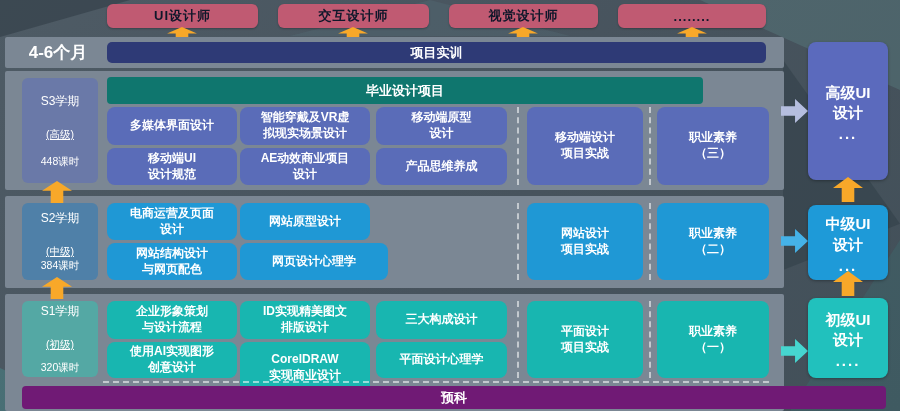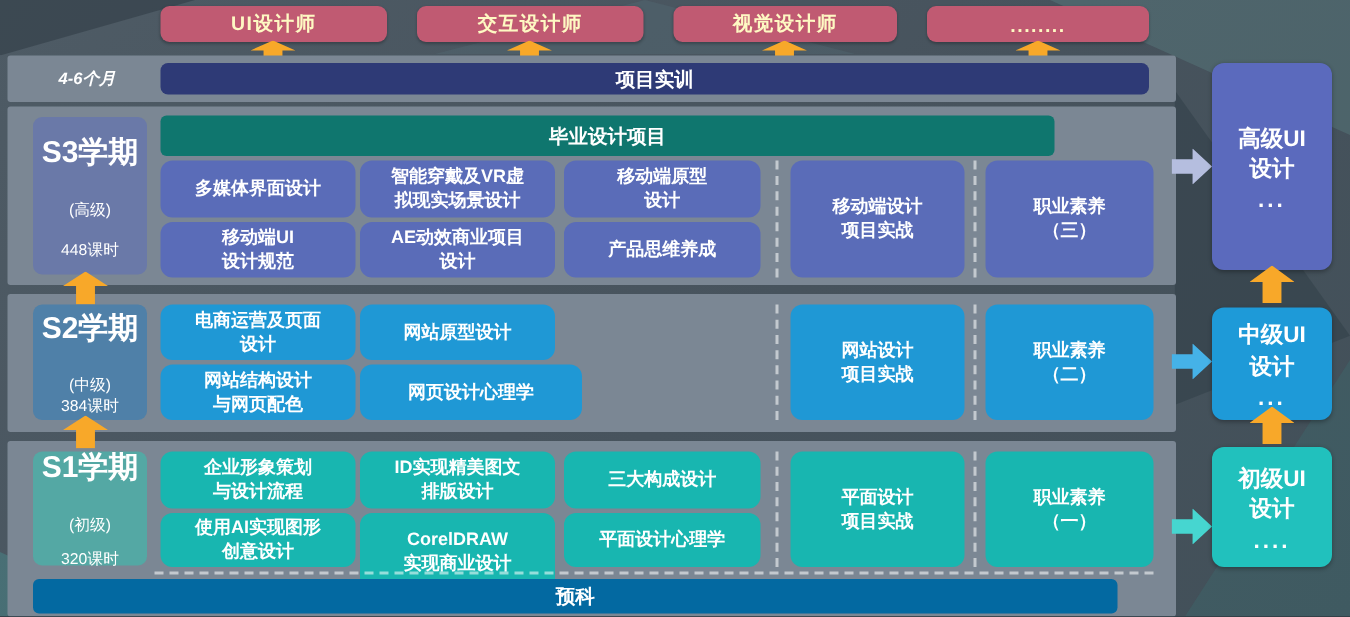--- a/index.html
+++ b/index.html
@@ -7,48 +7,48 @@
     font-family:"Liberation Sans","DejaVu Sans",sans-serif;
     background:#2f3a42;
   }
   .stage{
     position:relative;width:900px;height:411px;overflow:hidden;
     background:linear-gradient(135deg,#4e5b65 0%,#47535d 55%,#425059 100%);
   }
   .tri{position:absolute;pointer-events:none;}
   .panel{position:absolute;background:#7b8794;border-radius:2px;}
   .band-label{
-    position:absolute;color:#fff;font-weight:bold;font-size:11px;
-    display:flex;align-items:center;justify-content:center;text-align:center;font-style:italic;
+    position:absolute;color:#fff;font-weight:bold;font-size:17px;
+    display:flex;align-items:center;justify-content:center;text-align:center;
   }
   .bar{
     position:absolute;border-radius:5px;color:#fff;font-weight:bold;font-size:13px;
     display:flex;align-items:center;justify-content:center;text-align:center;
   }
   .job-btn{
     position:absolute;top:4px;height:24px;background:#c05a72;border-radius:6px;
-    color:#fef9c3;font-weight:bold;font-size:13px;
+    color:#0f172a;font-weight:bold;font-size:13px;
     display:flex;align-items:center;justify-content:center;letter-spacing:1px;
     box-shadow:0 1px 2px rgba(0,0,0,.25);
   }
   .arrow-up{
     position:absolute;background:#f8a829;
     clip-path:polygon(50% 0,100% 44%,71% 44%,71% 100%,29% 100%,29% 44%,0 44%);
   }
   .arrow-right{
     position:absolute;
     clip-path:polygon(0 30%,52% 30%,52% 0,100% 50%,52% 100%,52% 70%,0 70%);
   }
   .sec-label{
     position:absolute;border-radius:6px;color:#fff;
     display:flex;flex-direction:column;align-items:center;justify-content:center;
     text-align:center;
   }
-  .sec-label .nm{font-size:20px;font-weight:bold;}
-  .sec-label .lv{font-size:10.5px;margin-top:18px;}
+  .sec-label .nm{font-size:12px;font-weight:normal;}
+  .sec-label .lv{font-size:10.5px;margin-top:18px;text-decoration:underline;}
   .sec-label .hr{font-size:10.5px;margin-top:13px;}
   .sec-label.compact .hr{margin-top:0;}
   .course{
     position:absolute;border-radius:8px;color:#fff;font-weight:bold;font-size:12px;
     display:flex;align-items:center;justify-content:center;text-align:center;
     white-space:pre-line;line-height:1.3;padding:0 2px;box-sizing:border-box;
   }
   .c-s3{background:#5a6cb8;}
   .c-s2{background:#1f98d5;}
   .c-s1{background:#18b6b0;}
@@ -152,21 +152,21 @@
     <div class="course c-s1" style="left:235px;top:48px;width:130px;height:52px">CorelDRAW
 实现商业设计</div>
     <div class="course c-s1" style="left:371px;top:48px;width:131px;height:36px">平面设计心理学</div>
     <div class="vdash" style="left:512px;top:7px;height:77px"></div>
     <div class="course c-s1" style="left:522px;top:7px;width:116px;height:77px">平面设计
 项目实战</div>
     <div class="vdash" style="left:644px;top:7px;height:77px"></div>
     <div class="course c-s1" style="left:652px;top:7px;width:112px;height:77px">职业素养
 （一）</div>
     <div class="hdash" style="left:98px;top:87px;width:666px"></div>
-    <div class="bar" style="left:17px;top:92px;width:723px;height:23px;background:#0369a1;border-radius:4px">预科</div>
+    <div class="bar" style="left:17px;top:92px;width:864px;height:23px;background:#701a75;border-radius:4px">预科</div>
   </div>
 
   <div class="arrow-up" style="left:42px;top:181px;width:30px;height:22px"></div>
   <div class="arrow-up" style="left:42px;top:277px;width:30px;height:22px"></div>
 
   <div class="arrow-right" style="left:781px;top:99px;width:27px;height:24px;background:#b5bedf"></div>
   <div class="arrow-right" style="left:781px;top:229px;width:27px;height:24px;background:#45b2e8"></div>
   <div class="arrow-right" style="left:781px;top:339px;width:27px;height:24px;background:#46d6d0"></div>
 
   <div class="level-box" style="top:42px;height:138px;background:#5b6abd">

